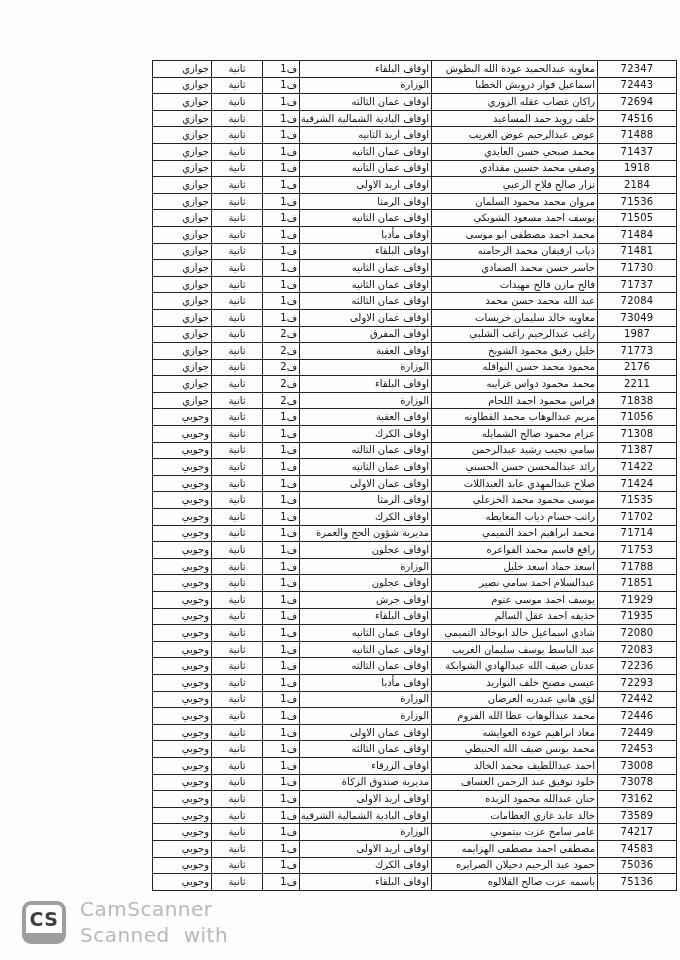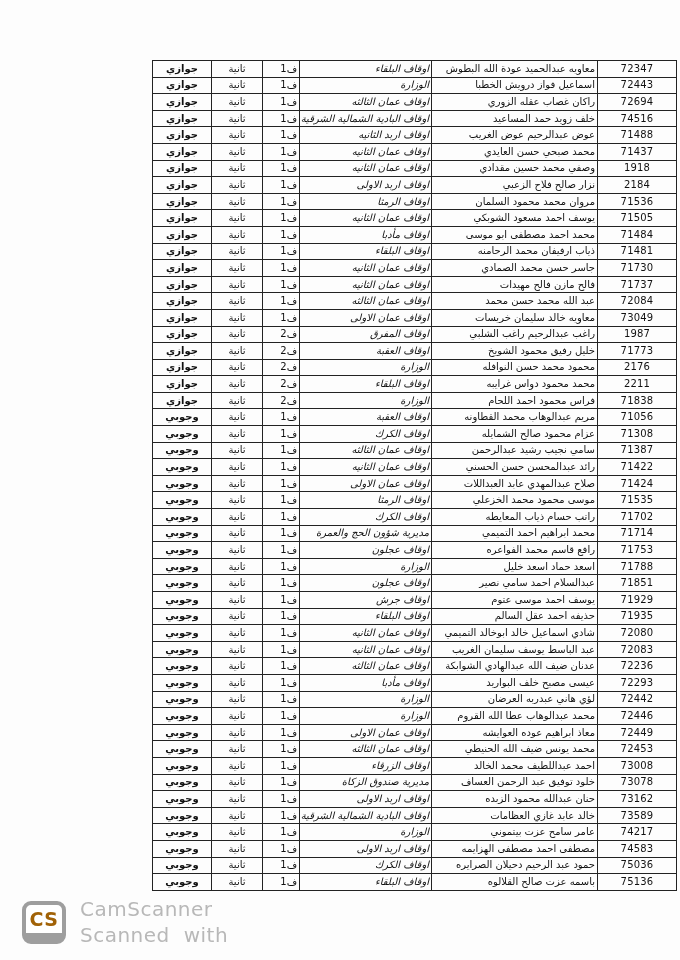--- a/index.html
+++ b/index.html
@@ -25,37 +25,37 @@
     height:15.6px;
     padding:0 2px;
     font-size:10px;
     line-height:14px;
     vertical-align:middle;
     white-space:nowrap;
     overflow:visible;
   }
   td.c-id{width:74px;text-align:center;direction:ltr;padding-left:10px;font-size:11px;letter-spacing:0.2px;}
   td.c-name{width:161px;text-align:right;padding-right:4px;}
-  td.c-entity{width:127px;padding-right:3px;font-style:italic;}
+  td.c-entity{width:127px;padding-right:3px;}
   td.c-section{width:32px;text-align:right;}
   td.c-grade{width:46px;text-align:center;}
-  td.c-type{width:54px;text-align:center;font-weight:bold;}
+  td.c-type{width:54px;text-align:right;}
   
   .watermark{
     position:absolute;left:22px;top:898px;height:48px;
     display:flex;align-items:center;gap:14px;
   }
   .cs-badge{
     width:36px;height:28px;
     background:#fff;
     border:4px solid #9e9e9e;
     border-bottom:11px solid #9e9e9e;
     border-radius:9px;
     display:flex;align-items:center;justify-content:center;
-    color:#a16207;font-weight:bold;font-size:19px;letter-spacing:0.5px;
+    color:#404040;font-weight:bold;font-size:19px;letter-spacing:0.5px;
   }
   .wm-text{
     color:#b8b8b8;font-size:20px;line-height:26px;word-spacing:7px;letter-spacing:0.5px;
   }
 </style>
 </head>
 <body>
 
 <div class="page">
 

